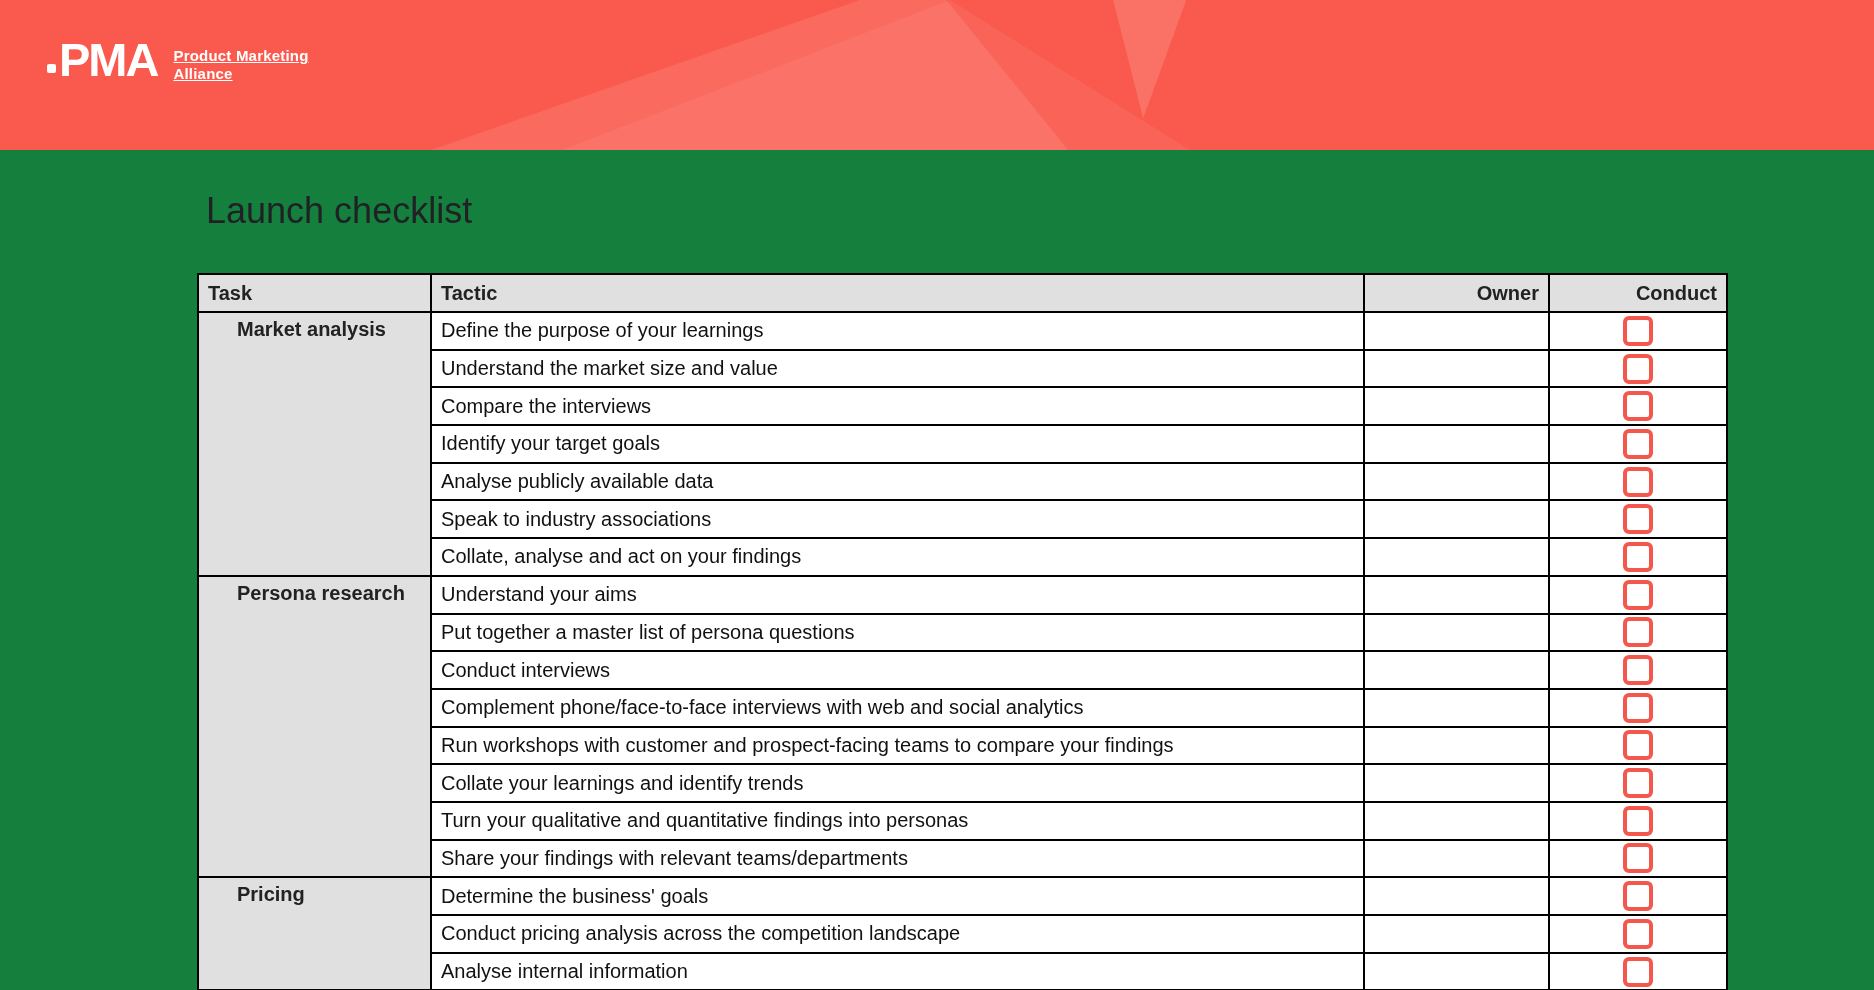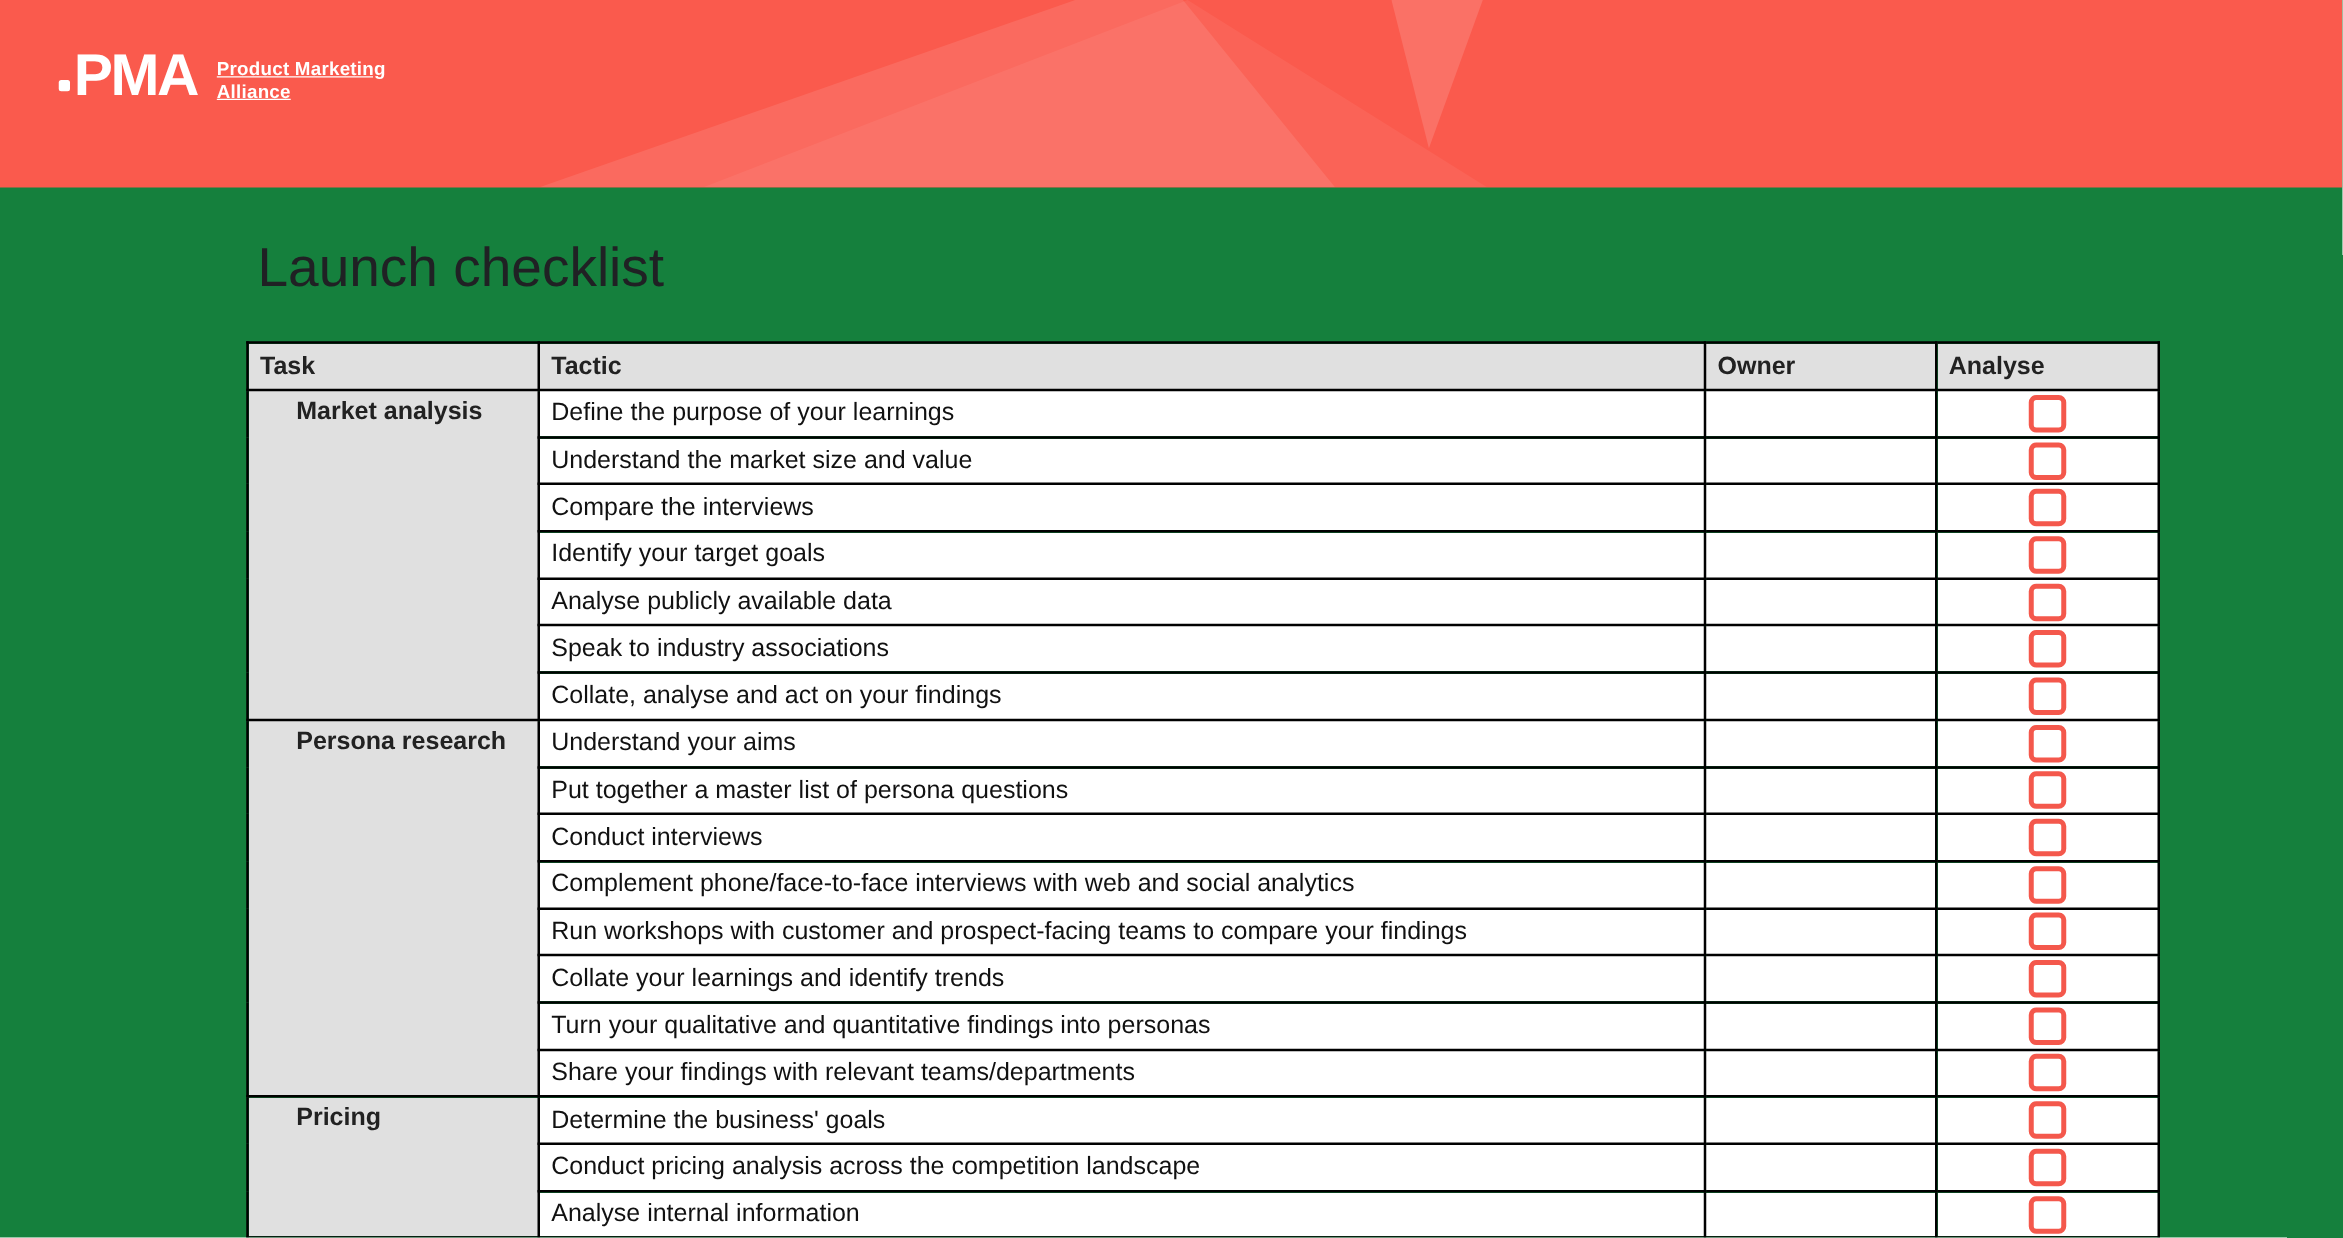--- a/index.html
+++ b/index.html
@@ -57,21 +57,21 @@
     font-size: 15px;
     line-height: 18px;
     letter-spacing: 0.2px;
     text-decoration: underline;
   }
 
   
   .doc-title {
     position: absolute;
     left: 206px; top: 190px;
-    font-size: 44px;
+    font-size: 36px;
     font-weight: normal;
     color: #202124;
     letter-spacing: 0;
   }
 
   table.checklist {
     position: absolute;
     left: 197px; top: 273px;
     width: 1529px;
     border-collapse: collapse;
@@ -87,21 +87,21 @@
     overflow: hidden;
     white-space: nowrap;
   }
   .checklist thead th {
     background: var(--cellgray, #e0e0e0);
     font-weight: bold;
     text-align: left;
     height: 38px;
     color: #222222;
   }
-  .checklist thead th.center { text-align: left; }
+  .checklist thead th.center { text-align: right; }
   .checklist td.task-cell {
     background: var(--cellgray, #e0e0e0);
     font-weight: bold;
     vertical-align: top;
     padding-top: 5px;
     color: #222222;
     padding-left: 38px;
   }
   .checklist td.tactic-cell { background: #ffffff; vertical-align: middle; }
   .checklist td.owner-cell { background: #ffffff; }
@@ -143,21 +143,21 @@
       <col style="width:233px">
       <col style="width:933px">
       <col style="width:185px">
       <col style="width:178px">
     </colgroup>
     <thead>
       <tr>
         <th>Task</th>
         <th>Tactic</th>
         <th class="center">Owner</th>
-        <th class="center">Analyse</th>
+        <th class="center">Conduct</th>
       </tr>
     </thead>
     <tbody id="table-body">
         <tr>
           <td class="task-cell" rowspan="7">Market analysis</td>
           <td class="tactic-cell">Define the purpose of your learnings</td>
           <td class="owner-cell"></td>
           <td class="complete-cell"><span class="checkbox"></span></td>
         </tr>
         <tr>

